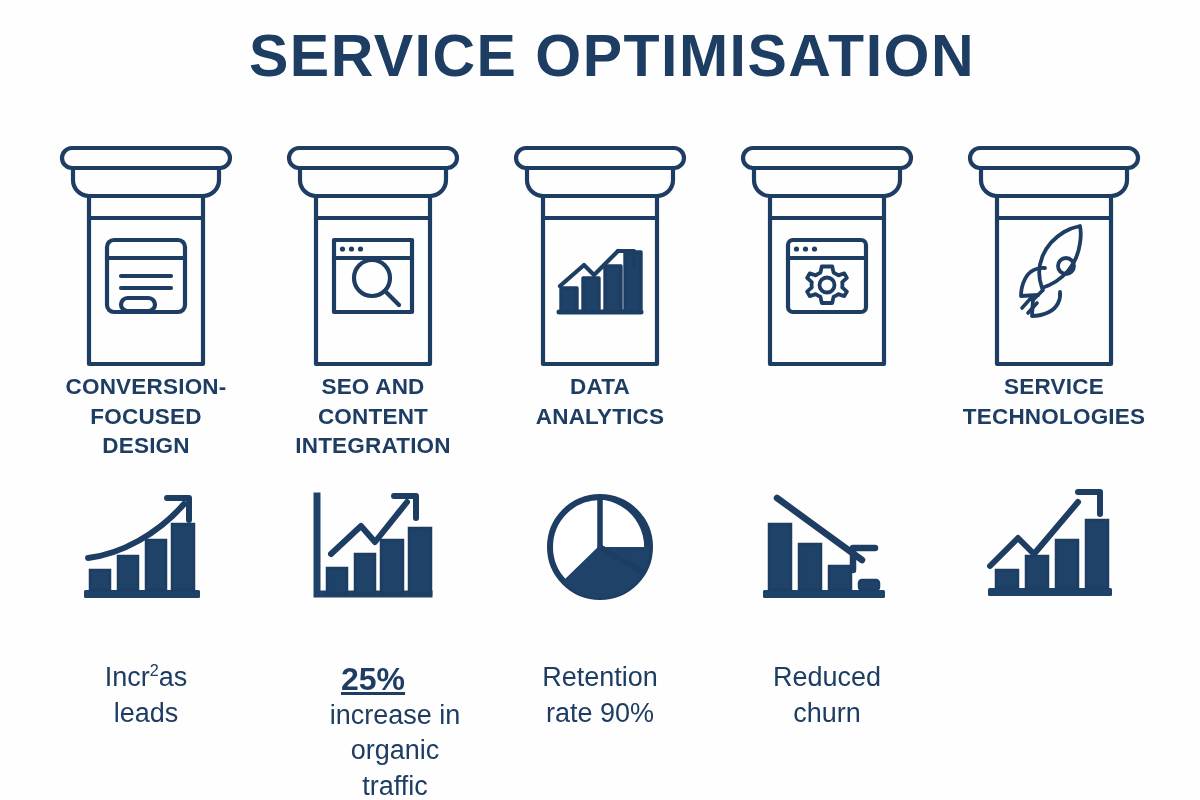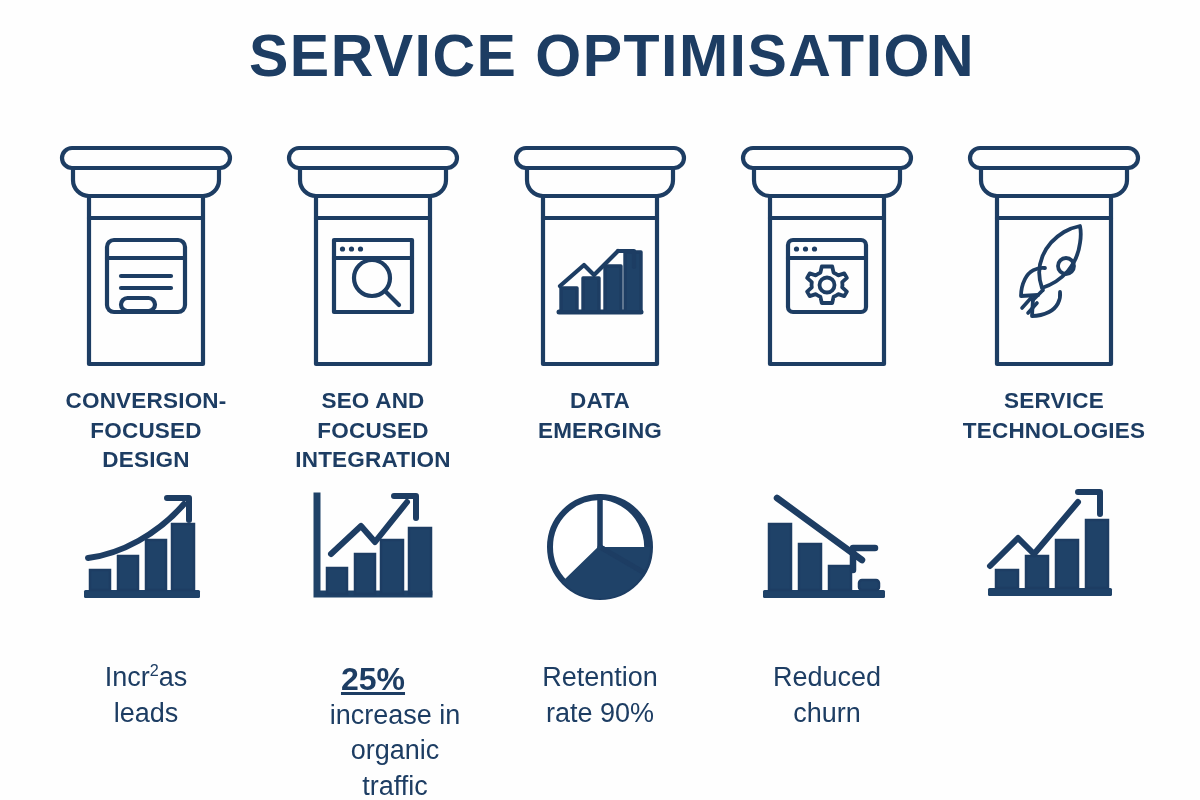--- a/index.html
+++ b/index.html
@@ -61,21 +61,20 @@
     width: 186px;
     height: 232px;
     position: relative;
   }
   .pillar-graphic svg {
     display: block;
     width: 186px;
     height: 232px;
   }
   .pillar-label {
-    margin-top: 14px;
     text-align: center;
     font-size: 22.5px;
     font-weight: bold;
     line-height: 1.32;
     letter-spacing: 0.2px;
     color: #1d3d63;
     white-space: pre-line;
   }
 
   
@@ -186,21 +185,21 @@
             <path d="M54 118 h78"></path>
             <circle cx="62.5" cy="109" r="2.6" fill="#1d3d63" stroke="none"></circle>
             <circle cx="71.5" cy="109" r="2.6" fill="#1d3d63" stroke="none"></circle>
             <circle cx="80.5" cy="109" r="2.6" fill="#1d3d63" stroke="none"></circle>
             <circle cx="92" cy="138" r="18"></circle>
             <path d="M105 151 l14 14"></path>
           </g>
         </svg>
       </div>
       <div class="pillar-label">SEO AND
-FOCUSED
+CONTENT
 INTEGRATION</div>
     </div>
 
     <div class="pillar-col">
       <div class="pillar-graphic">
         <svg viewBox="0 0 186 232" xmlns="http://www.w3.org/2000/svg" fill="none" stroke="#1d3d63" stroke-width="4.2" stroke-linejoin="round" stroke-linecap="round">
           <g>
             <rect x="9" y="8" width="168" height="20" rx="10"></rect>
             <path d="M20 28 h146 v12 a16 16 0 0 1 -16 16 H36 a16 16 0 0 1 -16 -16 Z"></path>
           </g>
@@ -214,21 +213,21 @@
             <rect x="76" y="138" width="16" height="34" fill="#1f4268" stroke="#1d3d63" stroke-width="3.4"></rect>
             <rect x="98" y="126" width="16" height="46" fill="#1f4268" stroke="#1d3d63" stroke-width="3.4"></rect>
             <rect x="118" y="112" width="16" height="60" fill="#1f4268" stroke="#1d3d63" stroke-width="3.4"></rect>
             <path d="M53 146 l24 -21 l10 10 l24 -24" stroke-width="4.2"></path>
             <path d="M111 111 l16 0 l0 16" stroke-width="4.2"></path>
             <path d="M103 119 l24 -8" stroke-width="0"></path>
           </g>
         </svg>
       </div>
       <div class="pillar-label">DATA
-EMERGING</div>
+ANALYTICS</div>
     </div>
 
     <div class="pillar-col">
       <div class="pillar-graphic">
         <svg viewBox="0 0 186 232" xmlns="http://www.w3.org/2000/svg" fill="none" stroke="#1d3d63" stroke-width="4.2" stroke-linejoin="round" stroke-linecap="round">
           <g>
             <rect x="9" y="8" width="168" height="20" rx="10"></rect>
             <path d="M20 28 h146 v12 a16 16 0 0 1 -16 16 H36 a16 16 0 0 1 -16 -16 Z"></path>
           </g>
           <g>

